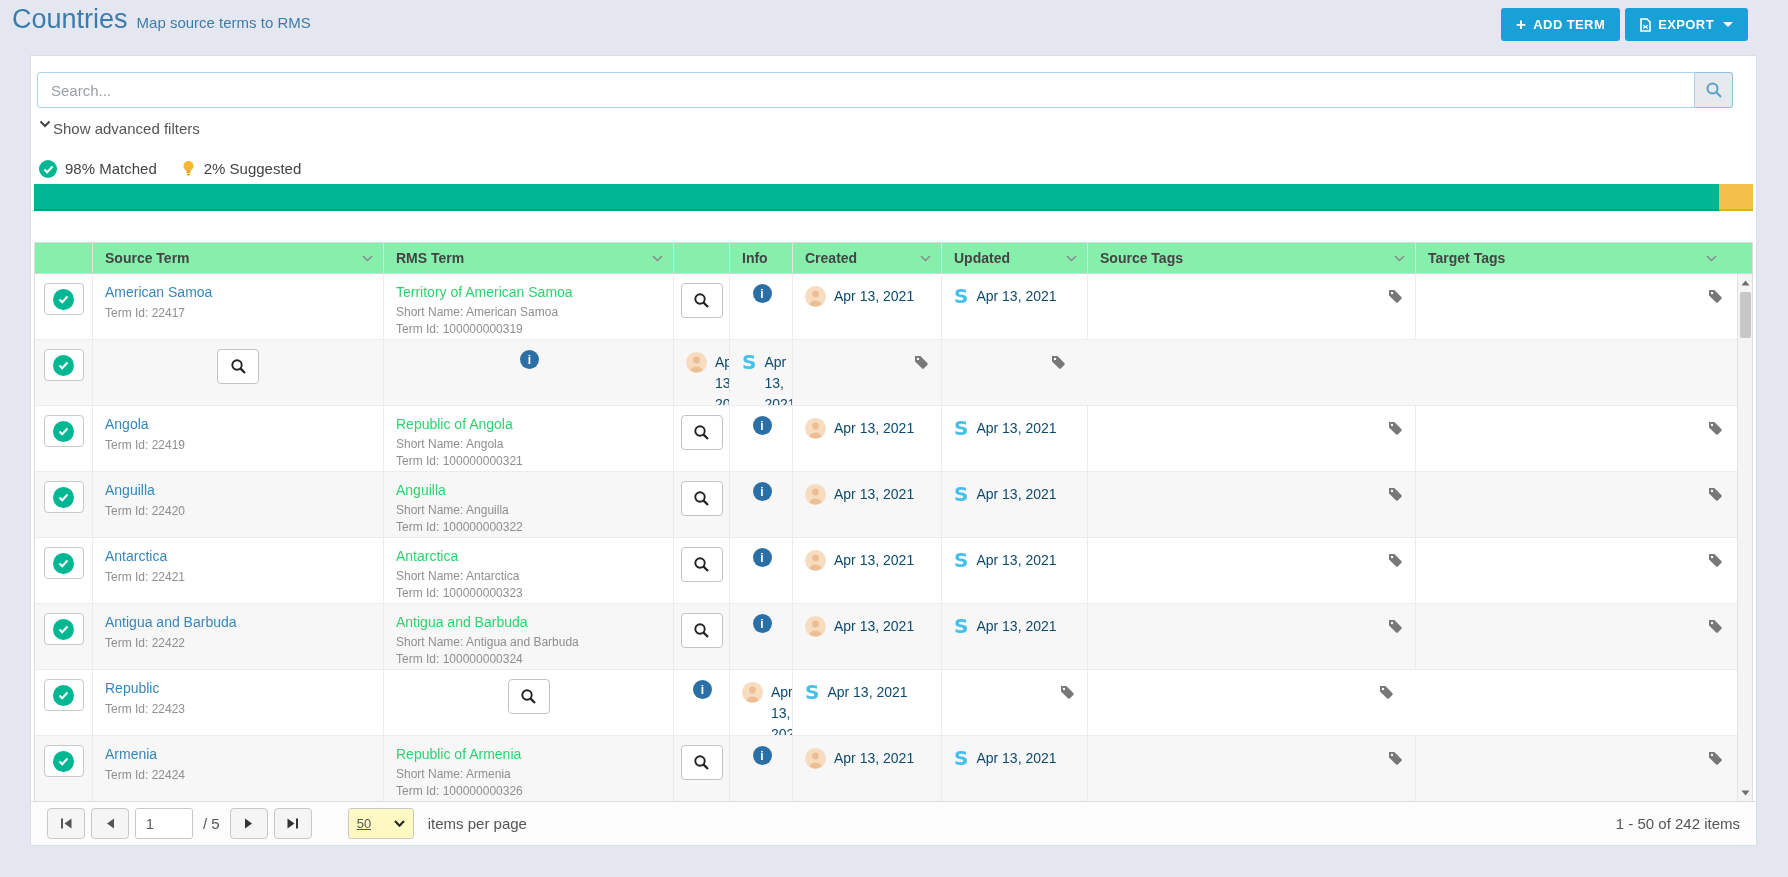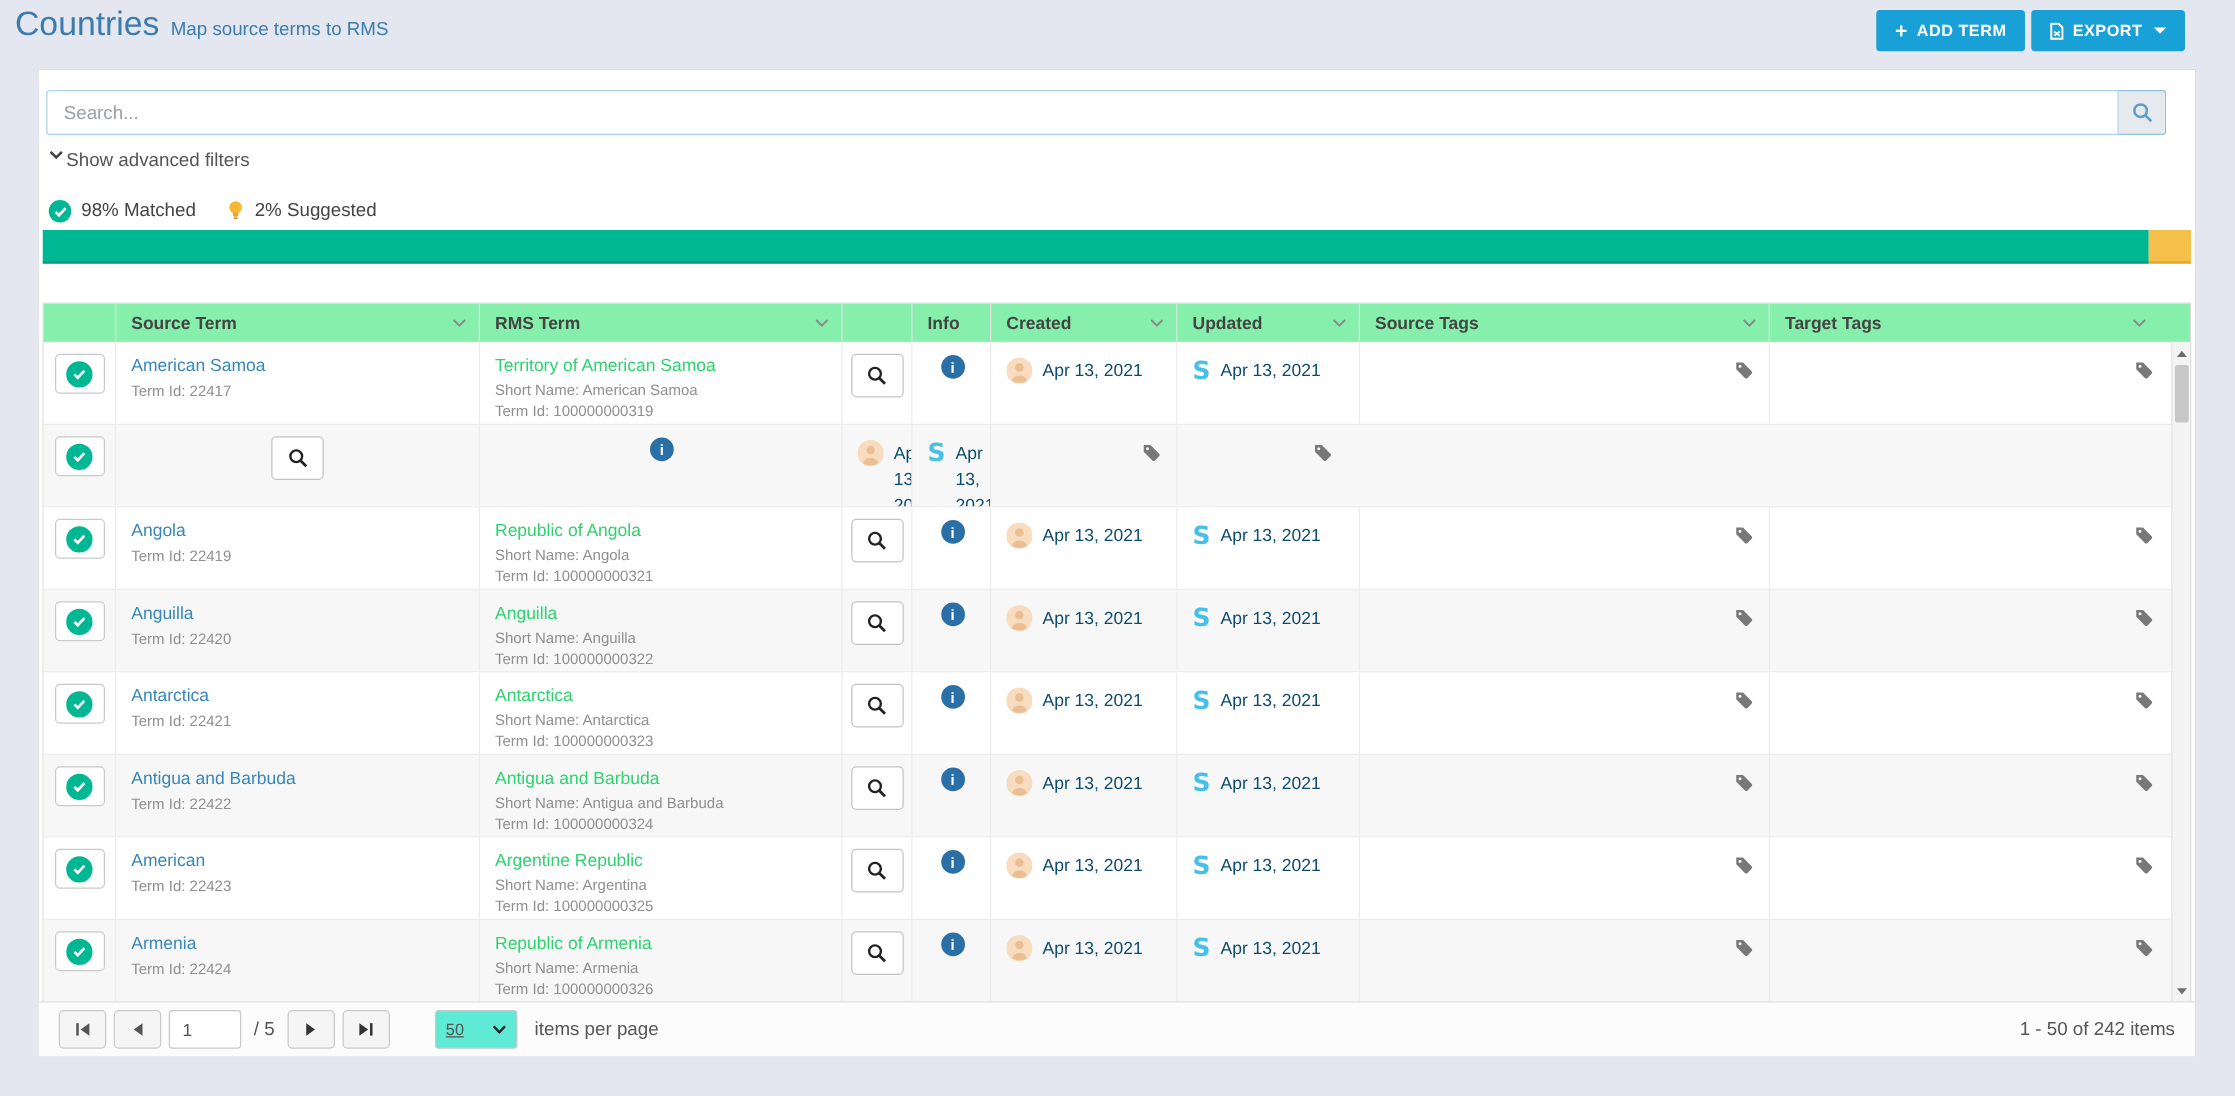--- a/index.html
+++ b/index.html
@@ -67,21 +67,21 @@
   .vscroll .arrow { position:absolute; left:0; width:100%; height:14px; display:flex; align-items:center; justify-content:center; }
   .vscroll .arrow.up { top:2px; }
   .vscroll .arrow.down { bottom:2px; }
   .vscroll .thumb { position:absolute; left:2px; width:11px; top:18px; height:46px; background:#c7c7c7; border-radius:2px; }
 
   
   .pager { position:absolute; left:0; right:0; bottom:0; height:44px; background:#fcfcfc; border-top:1px solid #ddd; display:flex; align-items:center; padding:0 16px; gap:6px; }
   .pg-btn { width:38px; height:31px; background:#f5f5f5; border:1px solid #c9c9c9; border-radius:4px; display:flex; align-items:center; justify-content:center; cursor:pointer; }
   .pg-input { width:58px; height:31px; border:1px solid #c9c9c9; border-radius:3px; text-align:left; padding:0 10px; font-size:14px; color:#555; outline:none; font-family:"Liberation Sans",sans-serif; }
   .pg-sep { font-size:15px; color:#555; margin:0 4px; }
-  .pg-select { width:66px; height:31px; border:1px solid #c9c9c9; border-radius:3px; margin-left:30px; display:flex; align-items:center; justify-content:space-between; padding:0 8px; font-size:13px; color:#555; cursor:pointer; background:#5eead4;text-decoration:underline; }
+  .pg-select { width:66px; height:31px; border:1px solid #c9c9c9; border-radius:3px; margin-left:30px; display:flex; align-items:center; justify-content:space-between; padding:0 8px; font-size:13px; color:#555; cursor:pointer; background:#fef9c3;text-decoration:underline; }
   .pg-label { font-size:15px; color:#555; margin-left:8px; }
   .pg-range { margin-left:auto; font-size:15px; color:#555; }
 </style>
 </head>
 <body>
 
 <div class="app">
 
   <div class="page-head">
     <span class="page-title">Countries</span>
@@ -565,27 +565,22 @@
     <div class="cell c-check">
       <button class="check-btn">
         <span class="check-circle">
           <svg width="11" height="9" viewBox="0 0 11 9">
                       <path d="M1.5 4.5 L4.2 7.2 L9.5 1.5" fill="none" stroke="#fff" stroke-width="2.1"></path>
                     </svg>
         </span>
       </button>
     </div>
     <div class="cell">
-      <a class="src-link">American</a>
+      <a class="src-link">Republic</a>
       <div class="sub">Term Id: 22423</div>
-    </div>
-    <div class="cell">
-      <a class="rms-link">Argentine Republic</a>
-      <div class="sub">Short Name: Argentina</div>
-      <div class="sub">Term Id: 100000000325</div>
     </div>
     <div class="cell c-mag">
       <button class="mag-btn">
         <span style="display:inline-flex">
           <svg width="17" height="17" viewBox="0 0 17 17">
                       <circle cx="7" cy="7" r="4.7" fill="none" stroke="#222" stroke-width="1.9"></circle>
                       <line x1="10.6" y1="10.6" x2="15" y2="15" stroke="#222" stroke-width="2.2"></line>
                     </svg>
         </span>
       </button>

